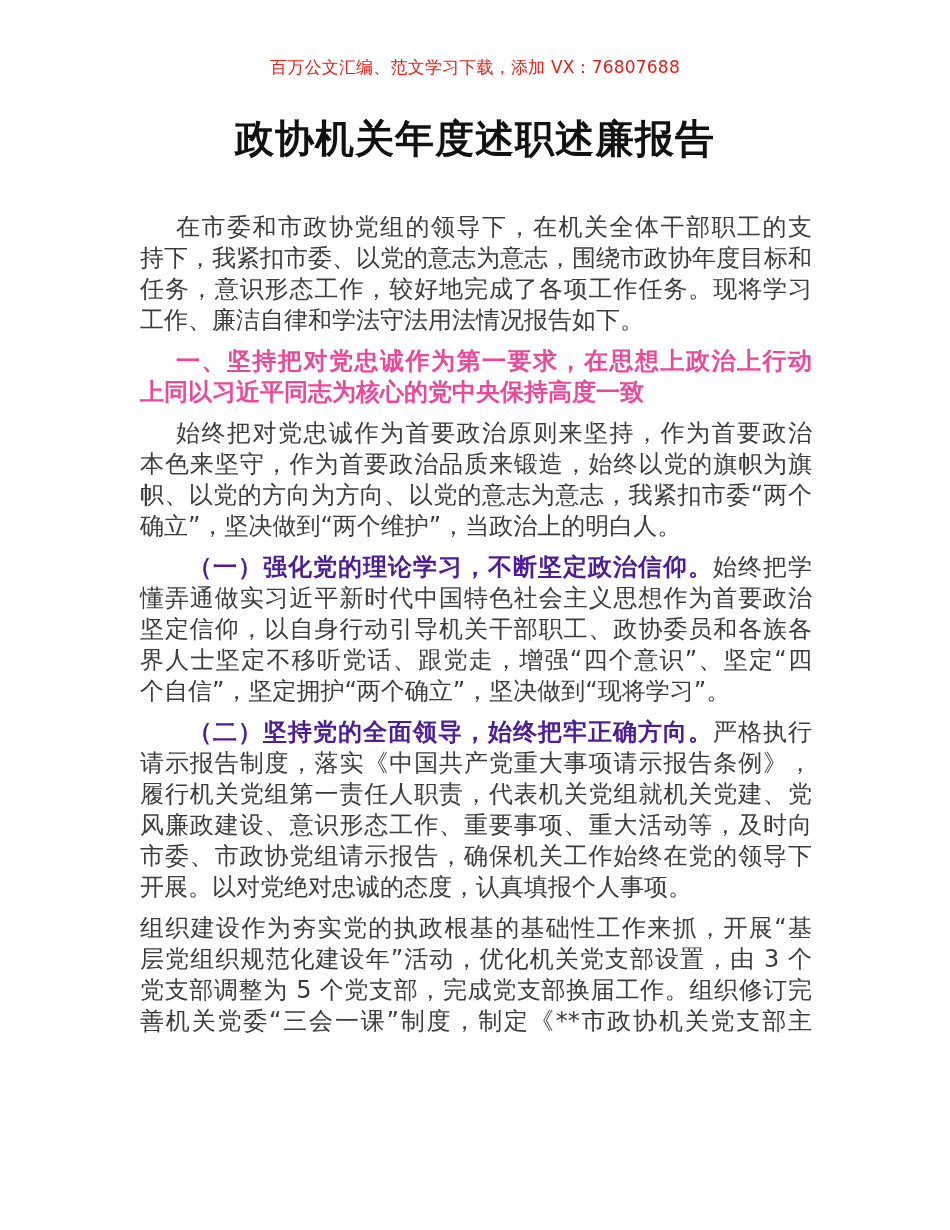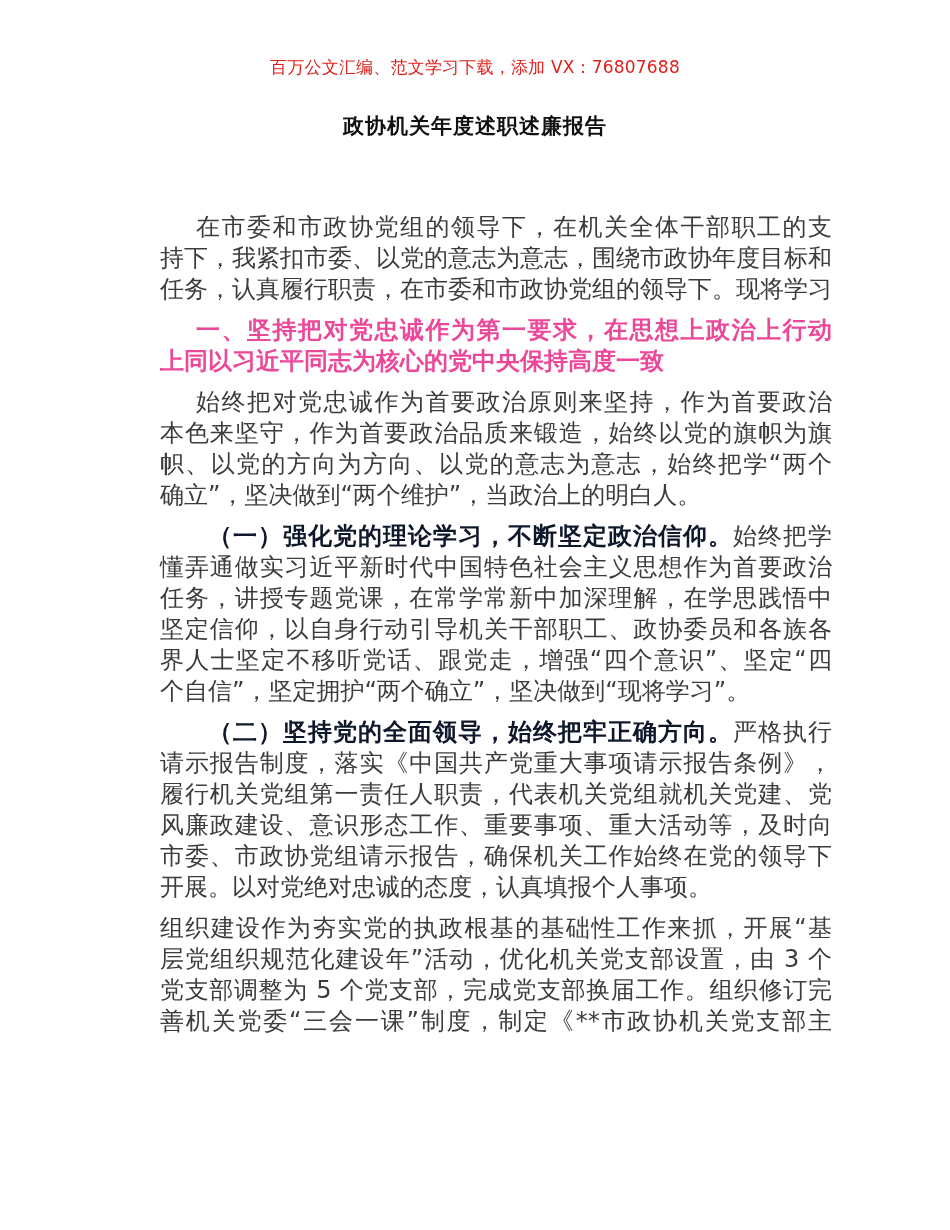--- a/index.html
+++ b/index.html
@@ -4,65 +4,65 @@
 <style>
   html, body { margin:0; padding:0; background:#ffffff; }
   body { width:950px; height:1230px; position:relative; overflow:hidden; }
   .page { position:absolute; left:0; top:0; width:774px; height:1230px; background:#fff; }
   .banner {
     position:absolute; left:0; top:56px; width:950px; text-align:center;
     font-family:"DejaVu Sans", sans-serif; font-size:17px; color:#e0201b; letter-spacing:0.2px;
   }
   .title {
     position:absolute; left:0; top:112px; width:950px; text-align:center;
-    font-family:Liberation Mono, monospace; font-size:21px; font-weight:bold; color:#111; letter-spacing:1px;
+    font-family:Liberation Mono, monospace; font-size:39px; font-weight:bold; color:#111; letter-spacing:1px;
   }
   .body {
     position:absolute; left:140px; top:212px; width:672px;
-    font-family:"DejaVu Sans", sans-serif; font-size:24px; color:#3c3c3c;margin-left:20px;
+    font-family:"DejaVu Sans", sans-serif; font-size:24px; color:#3c3c3c;
   }
   .line { height:31px; line-height:31px; white-space:nowrap; overflow:visible; text-align:justify; text-align-last:justify; }
   .line.last { text-align-last:left; }
   .indent { padding-left:36px; }
   .indent2 { padding-left:48px; }
   .para { margin-bottom:10px; }
   .heading .line { font-weight:bold; color:#ec4899; }
-  .b { font-weight:bold; color:#0f172a; }
+  .b { font-weight:bold; color:#4c1d95; }
 </style>
 </head>
 <body>
 
 <div class="page">
   <div class="banner">百万公文汇编、范文学习下载，添加 VX：76807688</div>
   <div class="title">政协机关年度述职述廉报告</div>
 
   <div class="body">
 
     <div class="para">
       <div class="line indent">在市委和市政协党组的领导下，在机关全体干部职工的支</div>
       <div class="line">持下，我紧扣市委、以党的意志为意志，围绕市政协年度目标和</div>
-      <div class="line">任务，认真履行职责，在市委和市政协党组的领导下。现将学习</div>
+      <div class="line">任务，意识形态工作，较好地完成了各项工作任务。现将学习</div>
+      <div class="line last">工作、廉洁自律和学法守法用法情况报告如下。</div>
     </div>
 
     <div class="para heading">
       <div class="line indent">一、坚持把对党忠诚作为第一要求，在思想上政治上行动</div>
       <div class="line last">上同以习近平同志为核心的党中央保持高度一致</div>
     </div>
 
     <div class="para">
       <div class="line indent">始终把对党忠诚作为首要政治原则来坚持，作为首要政治</div>
       <div class="line">本色来坚守，作为首要政治品质来锻造，始终以党的旗帜为旗</div>
-      <div class="line">帜、以党的方向为方向、以党的意志为意志，始终把学“两个</div>
+      <div class="line">帜、以党的方向为方向、以党的意志为意志，我紧扣市委“两个</div>
       <div class="line last">确立”，坚决做到“两个维护”，当政治上的明白人。</div>
     </div>
 
     <div class="para">
       <div class="line indent2"><span class="b">（一）强化党的理论学习，不断坚定政治信仰。</span><span>始终把学</span></div>
       <div class="line">懂弄通做实习近平新时代中国特色社会主义思想作为首要政治</div>
-      <div class="line">任务，讲授专题党课，在常学常新中加深理解，在学思践悟中</div>
       <div class="line">坚定信仰，以自身行动引导机关干部职工、政协委员和各族各</div>
       <div class="line">界人士坚定不移听党话、跟党走，增强“四个意识”、坚定“四</div>
       <div class="line last">个自信”，坚定拥护“两个确立”，坚决做到“现将学习”。</div>
     </div>
 
     <div class="para">
       <div class="line indent2"><span class="b">（二）坚持党的全面领导，始终把牢正确方向。</span><span>严格执行</span></div>
       <div class="line">请示报告制度，落实《中国共产党重大事项请示报告条例》，</div>
       <div class="line">履行机关党组第一责任人职责，代表机关党组就机关党建、党</div>
       <div class="line">风廉政建设、意识形态工作、重要事项、重大活动等，及时向</div>

